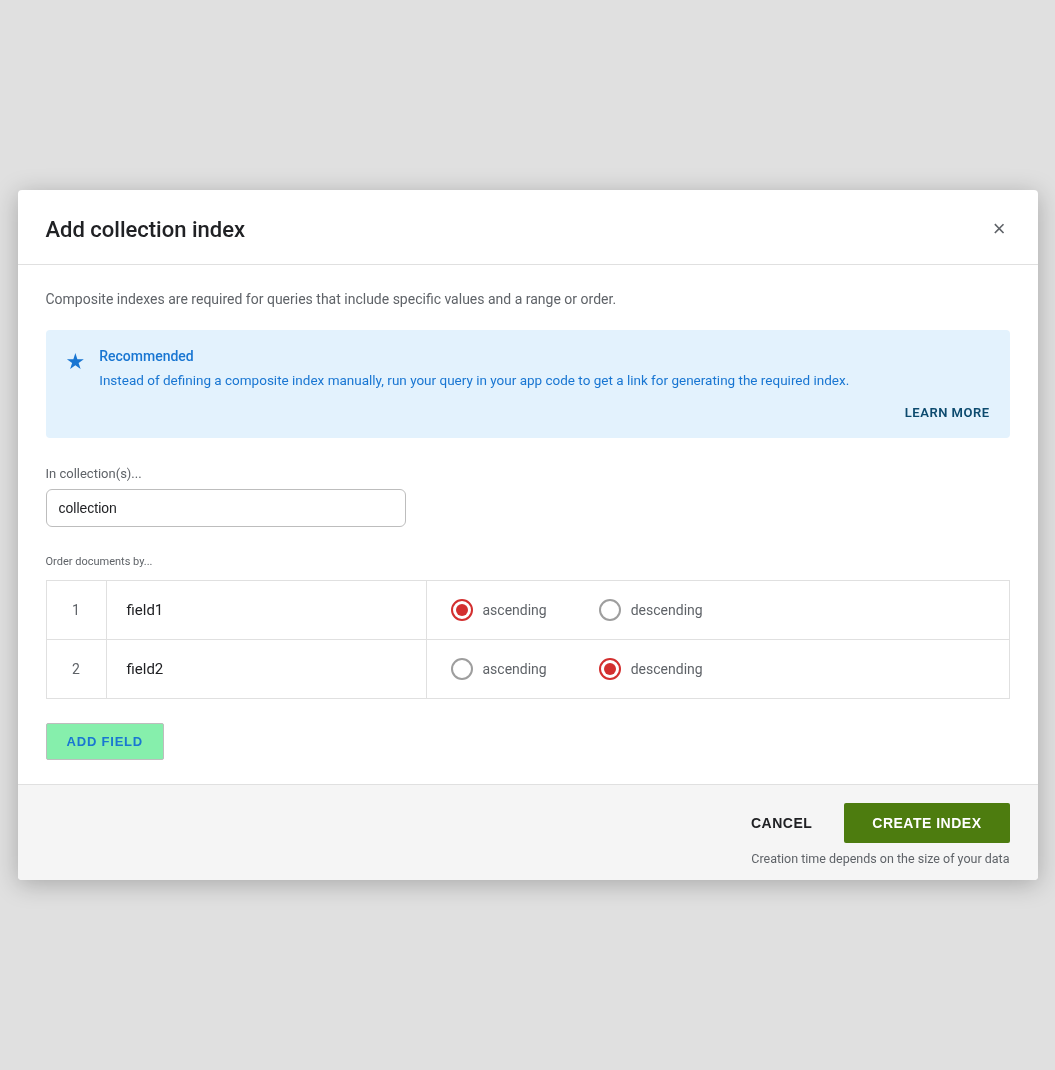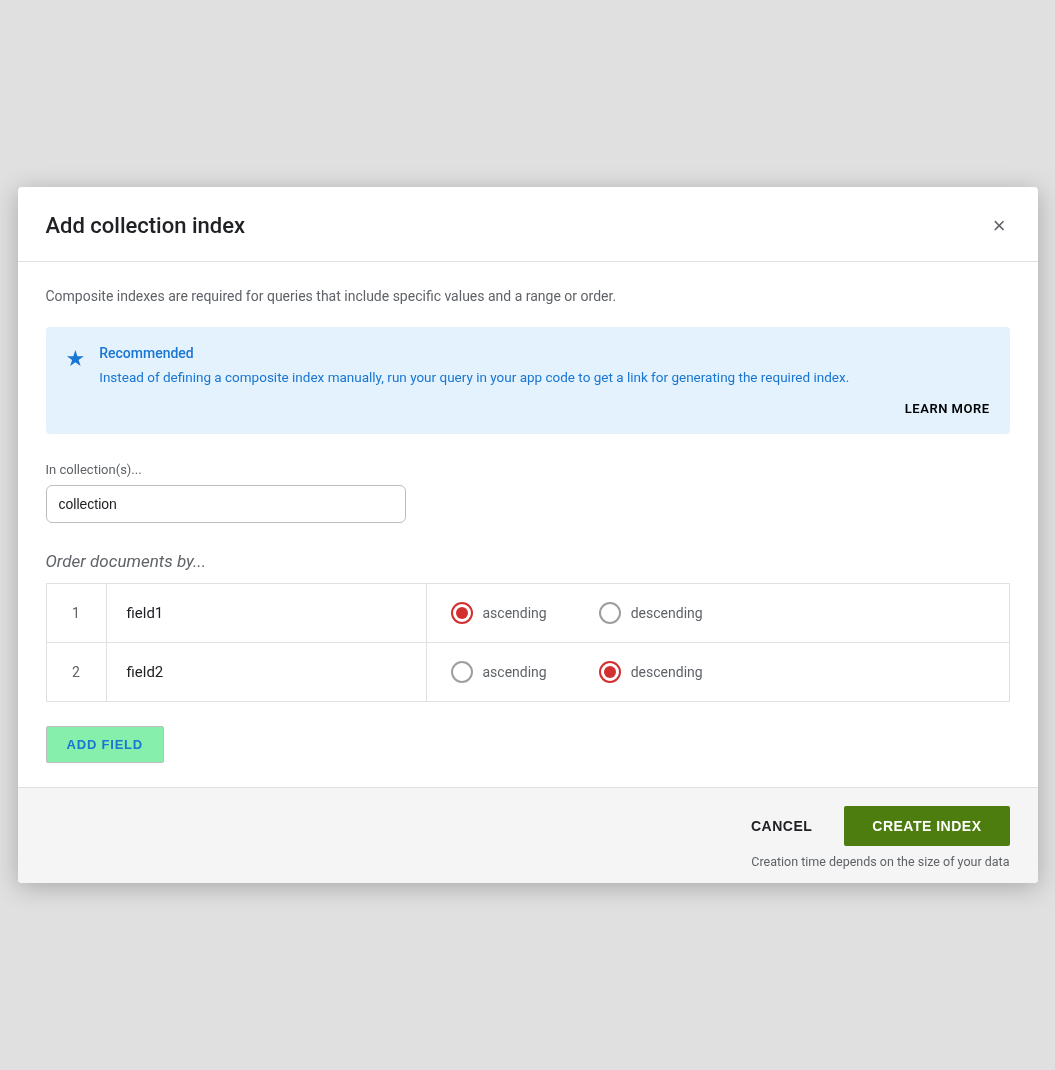--- a/index.html
+++ b/index.html
@@ -82,21 +82,21 @@
     }
     .recommendation-desc {
       color: #1976d2;
       font-size: 13.5px;
       line-height: 1.5;
     }
     .learn-more-btn {
       display: block;
       text-align: right;
       margin-top: 14px;
-      color: #000000;
+      color: #0c4a6e;
       font-weight: 600;
       font-size: 13px;
       letter-spacing: 0.5px;
       cursor: pointer;
       background: none;
       border: none;
       text-decoration: none;
     }
     .section-label {
       color: #5f6368;
@@ -108,23 +108,22 @@
       padding: 10px 12px;
       border: 1px solid #bdbdbd;
       border-radius: 6px;
       font-size: 14px;
       color: #202124;
       margin-bottom: 28px;
       outline: none;
     }
     .order-label {
       color: #5f6368;
-      font-size: 17px;
+      font-size: 11px;
       margin-bottom: 12px;
-      font-style: italic;
     }
     .fields-table {
       width: 100%;
       border: 1px solid #e0e0e0;
       border-collapse: collapse;
       margin-bottom: 24px;
     }
     .fields-table tr {
       border-bottom: 1px solid #e0e0e0;
     }

